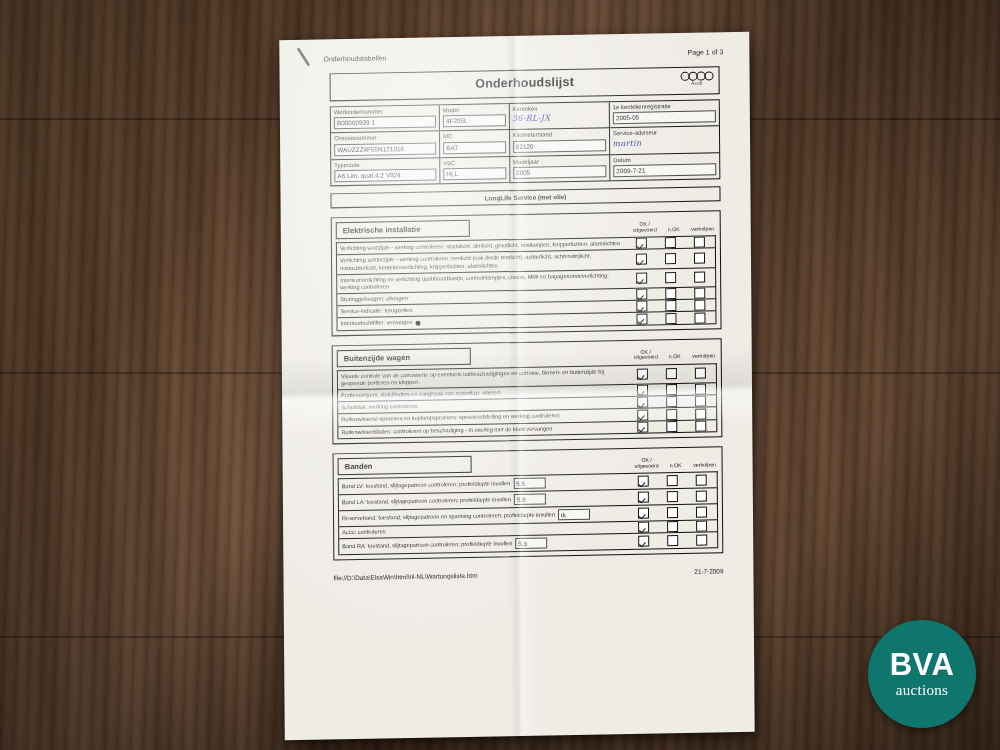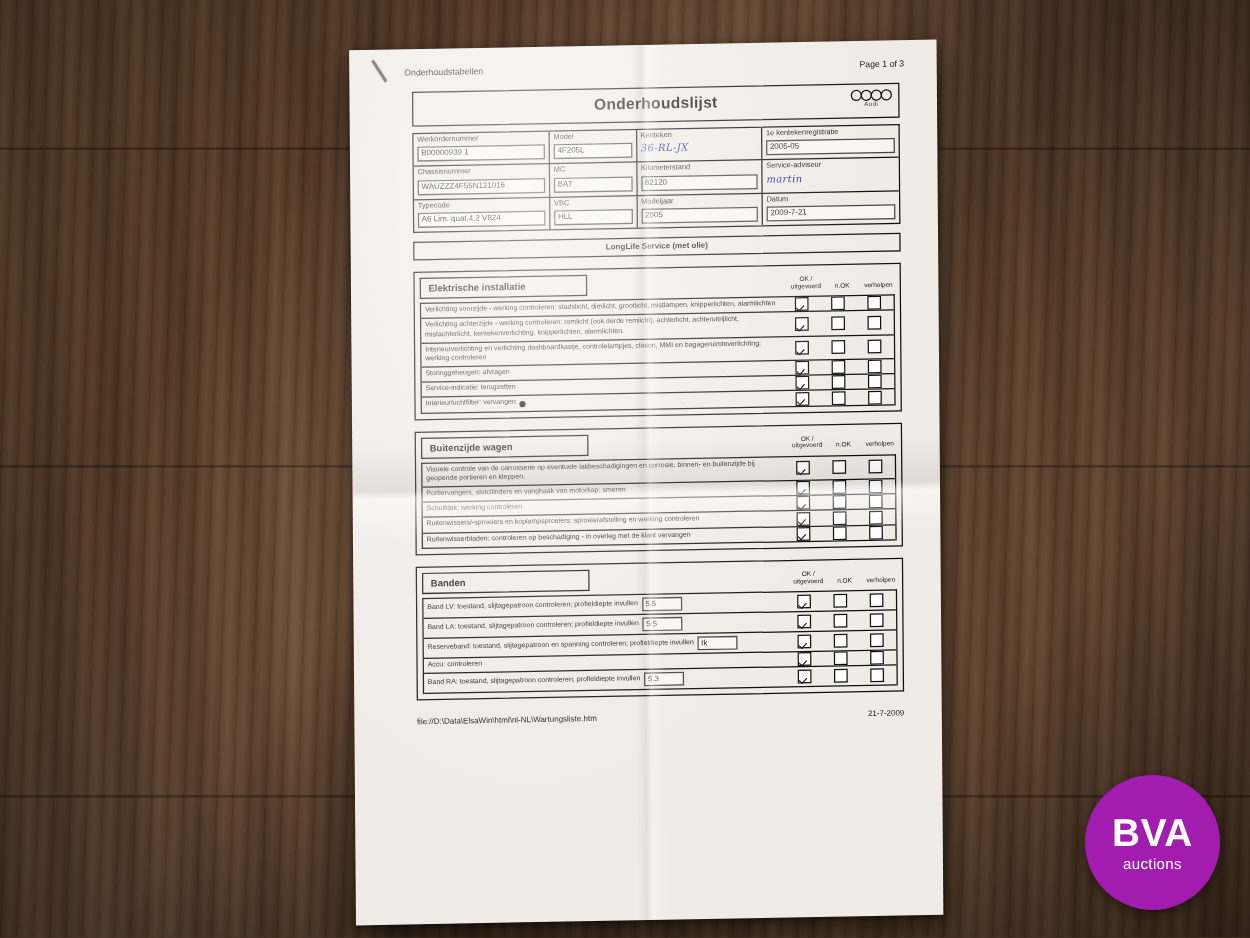--- a/index.html
+++ b/index.html
@@ -127,25 +127,25 @@
     min-width:26px;display:inline-flex;align-items:center;height:9px;
   }
   .blob{display:inline-block;width:5px;height:5px;border-radius:50%;background:#111;margin-left:3px;vertical-align:middle;}
 
   
   .footer{display:flex;justify-content:space-between;margin:14px 8px 0 28px;font-size:6.4px;}
 
   
   .bva{
     position:absolute;right:24px;bottom:22px;width:108px;height:108px;border-radius:50%;
-    background:#a21caf;color:#fff;display:flex;flex-direction:column;align-items:center;justify-content:center;
+    background:#0f766e;color:#fff;display:flex;flex-direction:column;align-items:center;justify-content:center;
     box-shadow:0 3px 9px rgba(0,0,0,.45);z-index:50;
   }
   .bva .b1{font-size:31px;font-weight:bold;letter-spacing:.5px;line-height:1;}
-  .bva .b2{font-size:12px;letter-spacing:.3px;margin-top:2px;}
+  .bva .b2{font-size:15px;letter-spacing:.3px;margin-top:2px;font-family:Liberation Serif, serif;}
 </style>
 </head>
 <body>
 
 <div class="wood">
   <div class="plank-line l1"></div>
   <div class="plank-line l2"></div>
   <div class="plank-line l3"></div>
 </div>
 

